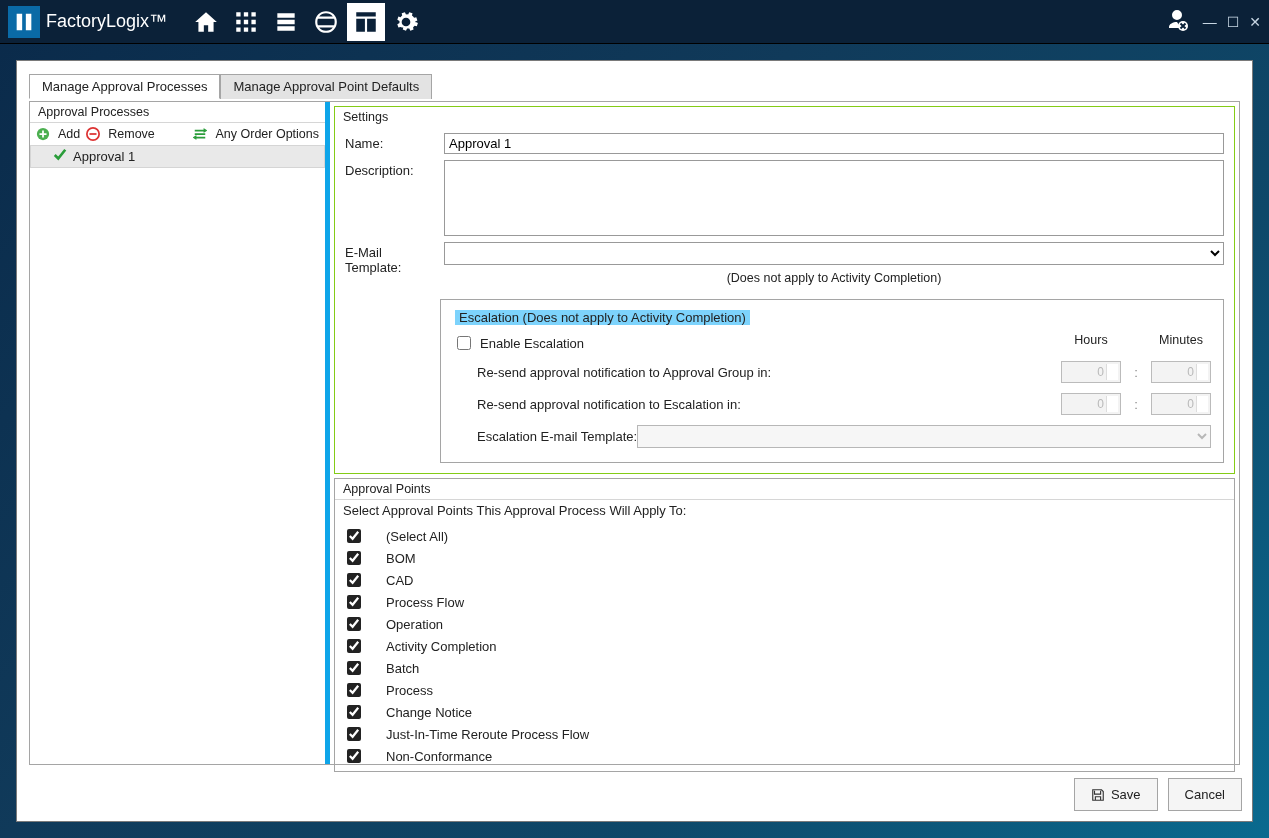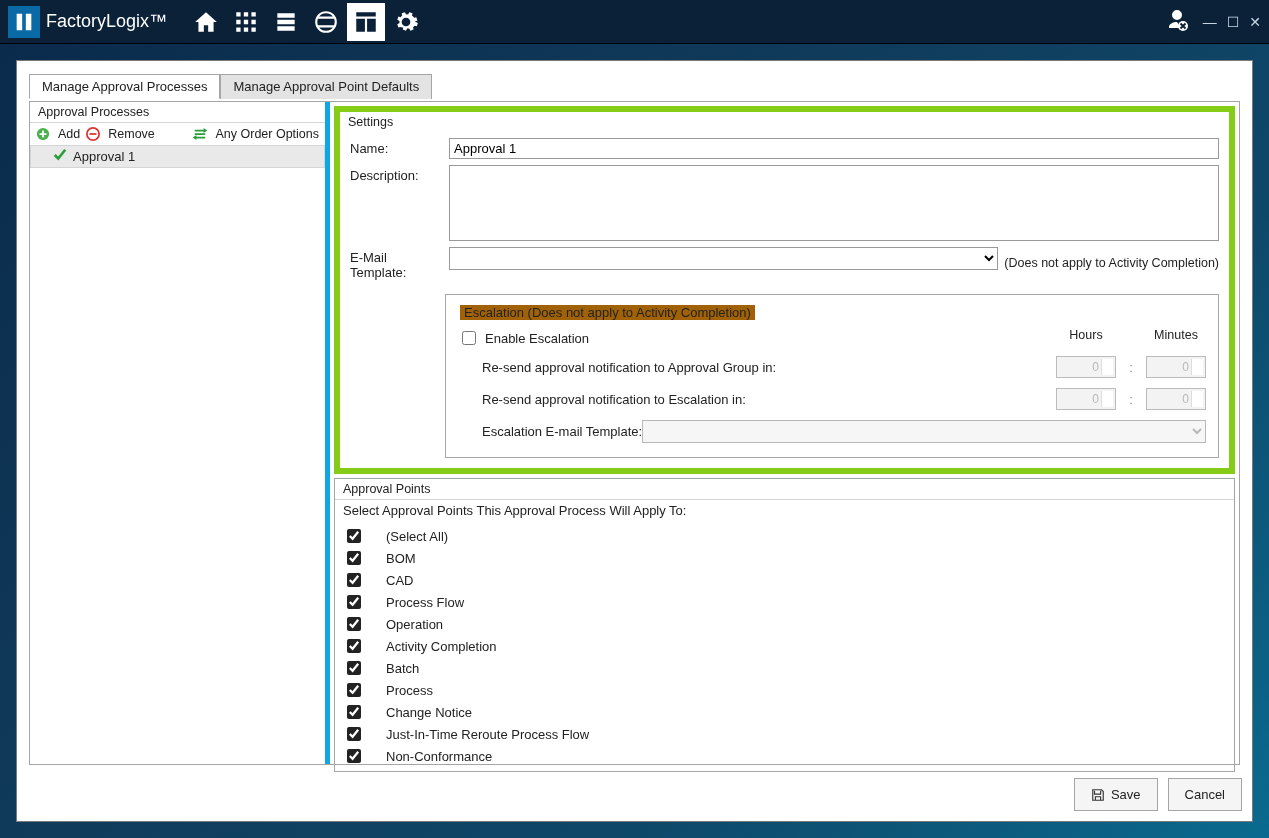--- a/index.html
+++ b/index.html
@@ -60,38 +60,38 @@
   .tree { padding:0; margin-top:0; }
   .tree-item {
     display:flex; align-items:center; gap:6px; padding:2px 6px 2px 22px;
     background:#e9e9e9; border:1px solid #d5d5d5; font-size:13px;
   }
   .green-check svg { width:14px; height:14px; }
 
   
   .right-pane { flex:1; display:flex; flex-direction:column; }
   .group {
-    border:6px solid #84cc16; margin:4px 4px 4px 4px; padding:0; position:relative;
+    border:1px solid #84cc16; margin:4px 4px 4px 4px; padding:0; position:relative;
   }
   .group-title {
     position:relative; font-size:12.5px; padding:3px 8px;
   }
   .group-body { padding:6px 10px 10px 10px; }
   .settings-body { display:grid; grid-template-columns:95px 1fr; gap:6px 4px; align-items:start; }
   .fld-label { font-size:13px; padding-top:3px; }
   input.text, textarea.text, select.sel {
     width:100%; border:1px solid #999; padding:2px 4px; font:inherit; background:#fff;
   }
   textarea.text { height:76px; resize:none; }
-  .email-row { display:flex; align-items:flex-end; gap:6px; }
+  .email-row { display:flex; align-items:center; gap:6px;flex-direction:column; }
   .email-row select { flex:1; }
   .note { font-size:12.5px; white-space:nowrap; }
 
   .esc-box { border:1px solid #a5a5a5; margin-top:14px; padding:10px 12px 14px 12px; }
-  .esc-title { font-size:13px; margin:-20px 0 8px 2px; background:#a16207; display:inline-block; padding:0 4px; }
+  .esc-title { font-size:13px; margin:-20px 0 8px 2px; background:#7dd3fc; display:inline-block; padding:0 4px; }
   .esc-grid { display:grid; grid-template-columns:1fr 60px 10px 60px; column-gap:10px; row-gap:10px; align-items:center; }
   .hm-header { display:grid; grid-template-columns:1fr 60px 10px 60px; column-gap:10px; }
   .hm-lbl { font-size:12.5px; text-align:center; }
   .spin {
     width:60px; height:22px; border:1px solid #bbb; background:#f3f3f3;
     display:flex; align-items:center; justify-content:flex-end; padding-right:16px;
     color:#b9b9b9; position:relative; font-size:12px;
   }
   .spin::after {
     content:""; position:absolute; right:2px; top:2px; bottom:2px; width:11px;

